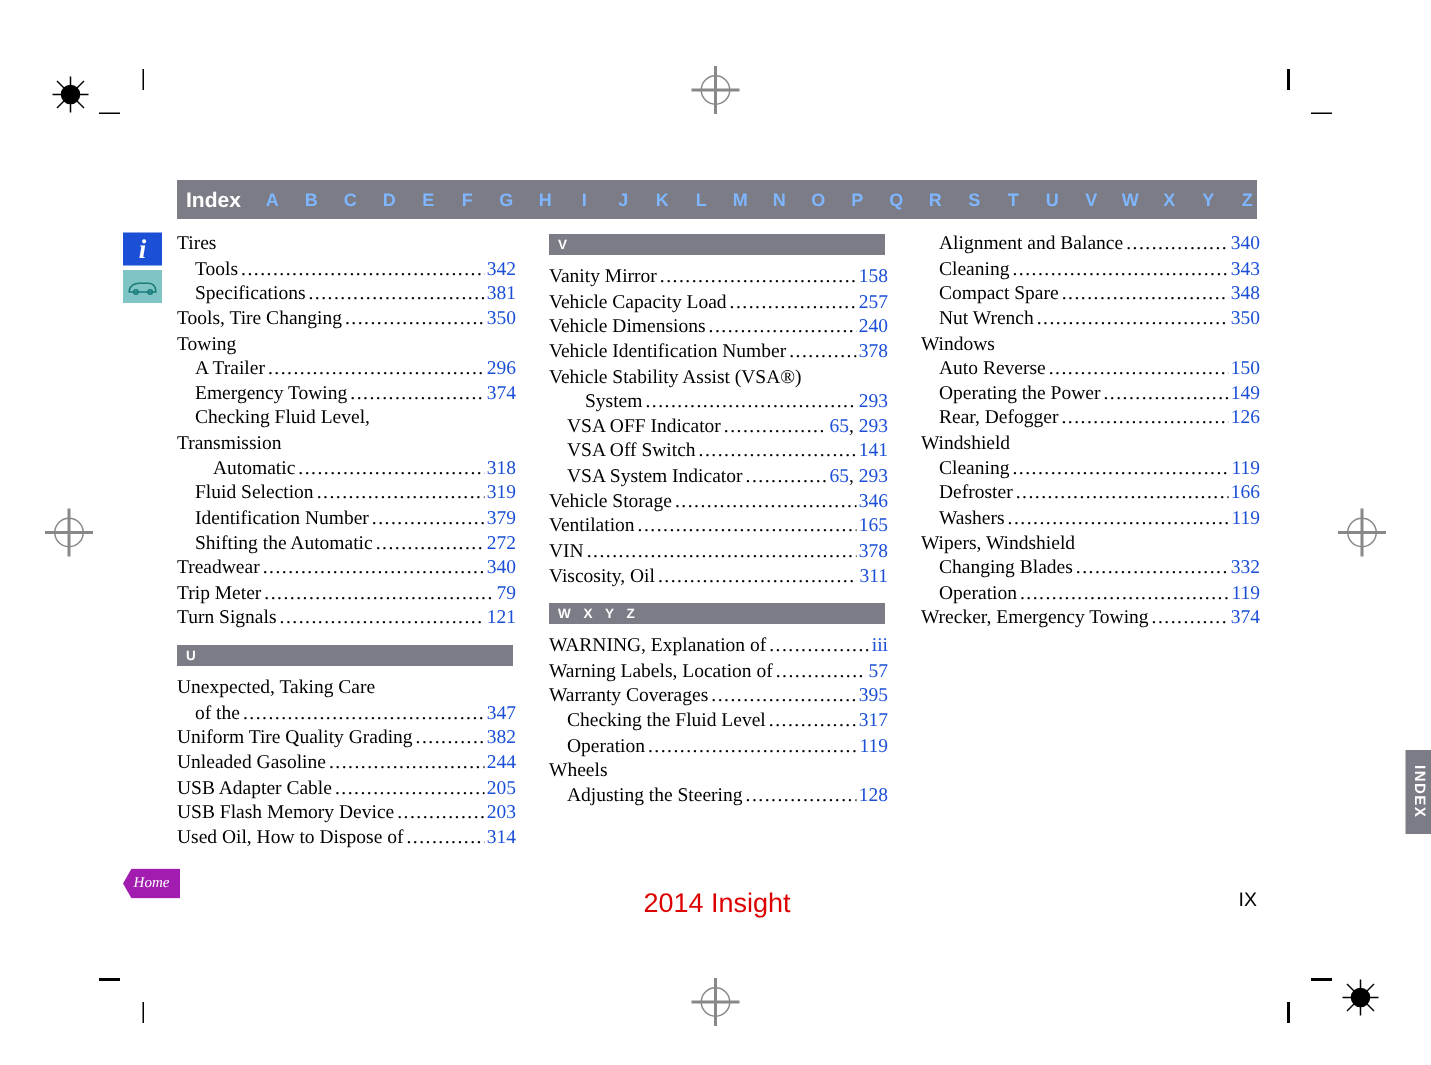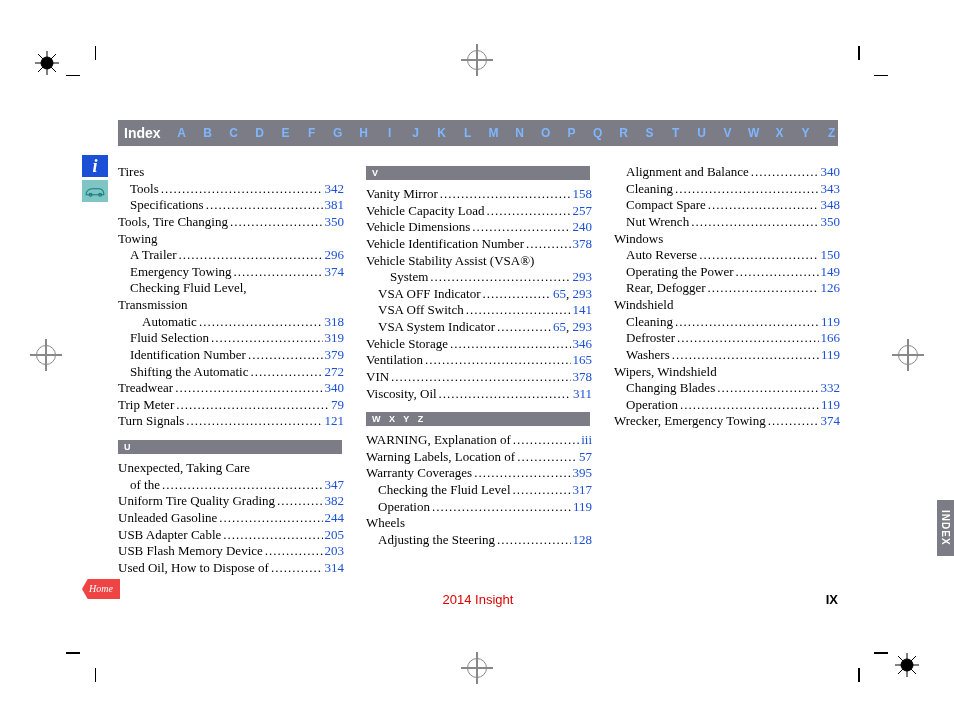--- a/index.html
+++ b/index.html
@@ -54,21 +54,21 @@
     font-weight: bold;
     font-size: 12px;
     text-decoration: none;
     width: 26px;
     text-align: center;
   }
 
   .columns {
     display: flex;
     gap: 22px;
-    margin-top: 18px;
+    margin-top: 8px;
   }
   .col {
     width: 226px;
     font-size: 13px;
     line-height: 1.28;
   }
 
   .section-tag {
     background: #7b7c85;
     color: #fff;
@@ -104,22 +104,22 @@
   .footer {
     position: absolute;
     left: 118px;
     width: 720px;
     top: 592px;
     display: flex;
     justify-content: space-between;
     align-items: baseline;
     font-family: Arial, sans-serif;
   }
-  .footer .center { color: #d00; font-size: 13px; position:absolute; left:0; right:0; text-align:center;}
-  .footer .right  { font-weight: bold; font-size: 13px; margin-left:auto;padding-left:24px;}
+  .footer .center { color: #d00; font-size: 18px; position:absolute; left:0; right:0; text-align:center;}
+  .footer .right  { font-weight: normal; font-size: 13px; margin-left:auto;padding-left:24px;}
 
   .side-tab {
     position: absolute;
     right: 0; top: 500px;
     background: #7b7c85;
     color: #fff;
     font: bold 10px Arial, sans-serif;
     writing-mode: vertical-rl;
     padding: 10px 3px;
     letter-spacing: 1px;
@@ -138,21 +138,21 @@
     font: italic bold 18px Georgia, serif;
     line-height: 22px;
   }
   .car-box {
     top: 180px;
     background: #7fc5c5;
   }
   .car-box svg { width:22px; height:14px; margin-top:4px;}
   .home-box {
     top: 579px;
-    background: #ef4444;
+    background: #a21caf;
     color:#fff;
     width:38px; height:20px;
     font: italic 10px Georgia, serif;
     line-height:20px;
     clip-path: polygon(15% 0, 100% 0, 100% 100%, 15% 100%, 0 50%);
   }
 
   a { text-decoration: none; }
 </style>
 </head>

